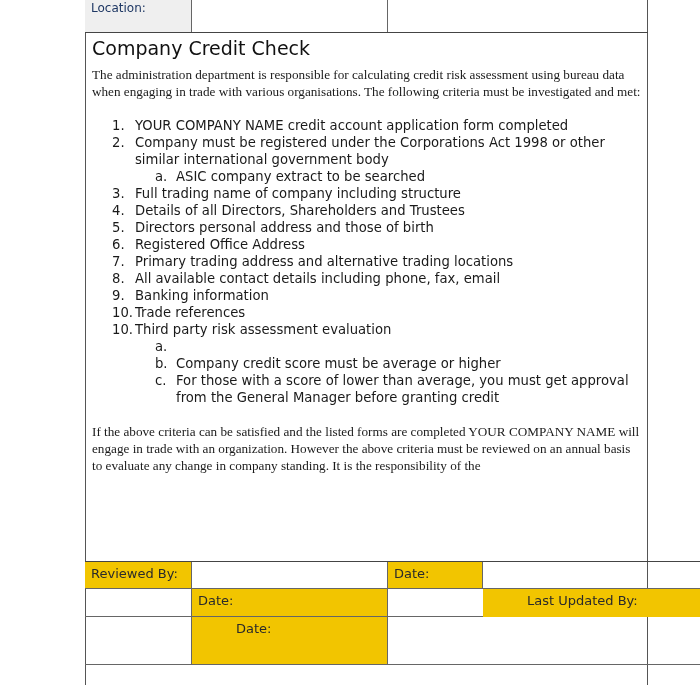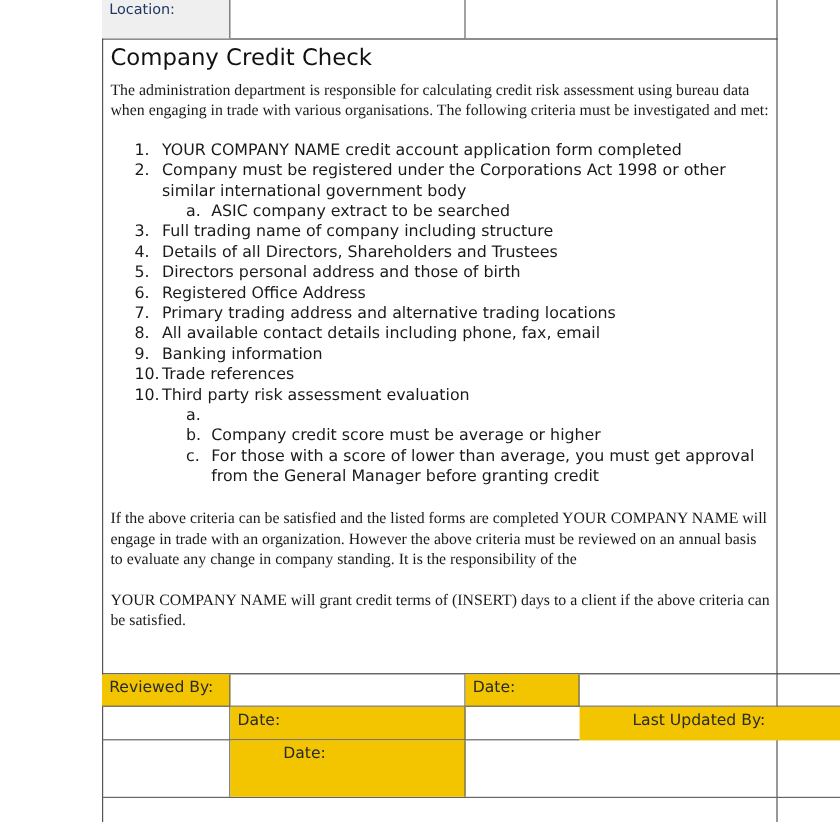--- a/index.html
+++ b/index.html
@@ -111,21 +111,20 @@
         <span class="txt">Company credit score must be average or higher</span>
       </div>
     <div class="sub">
         <span class="num">c.</span>
         <span class="txt">For those with a score of lower than average, you must get approval from the General Manager before granting credit</span>
       </div>
   </div>
   <div class="gap"></div>
   <p class="para">If the above criteria can be satisfied and the listed forms are completed YOUR COMPANY NAME will engage in trade with an organization. However the above criteria must be reviewed on an annual basis to evaluate any change in company standing. It is the responsibility of the</p>
   <div class="gap"></div>
-  <p class="para">YOUR COMPANY NAME will grant credit terms of (INSERT) days to a client if the above criteria can be satisfied.</p>
 </div>
 
 <div class="ftr">
   <div class="yl">Reviewed By:</div>
   <div></div>
   <div class="yl">Date:</div>
   <div class="last"></div>
 
   <div></div>
   <div class="yl">Date:</div>

